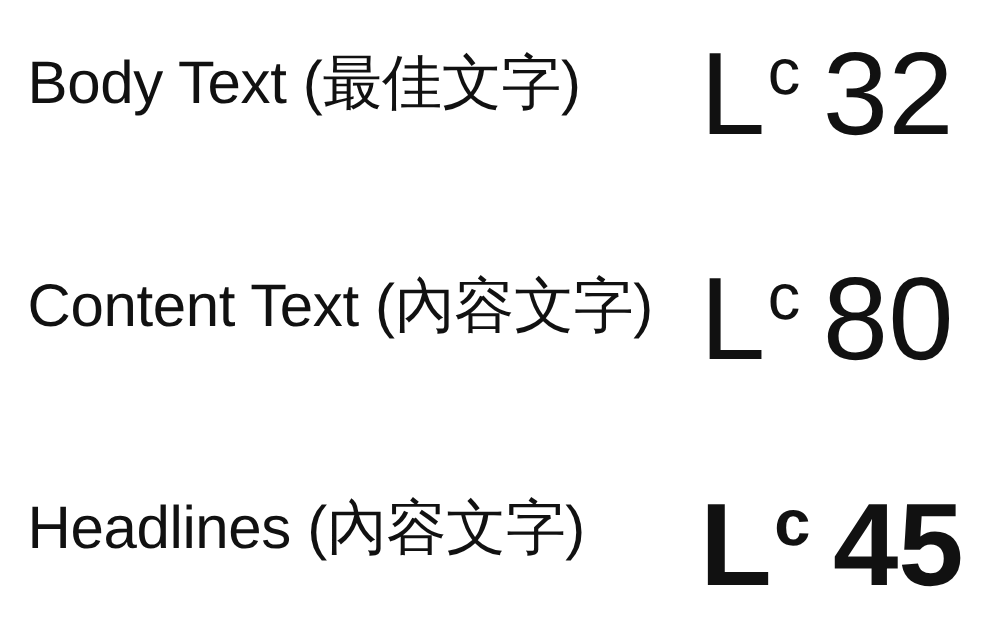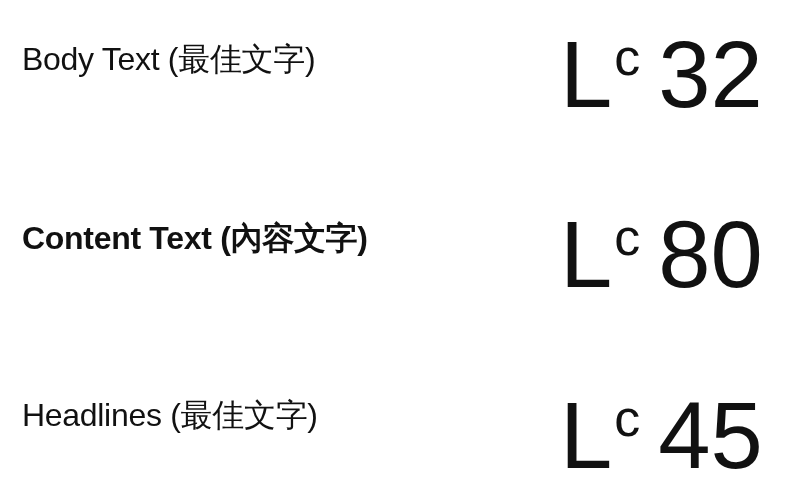--- a/index.html
+++ b/index.html
@@ -1,42 +1,42 @@
 <!DOCTYPE html>
 <html><head>
 <meta charset="utf-8">
 <style>
   html, body { margin: 0; padding: 0; background: #ffffff; }
   body { width: 795px; height: 502px; position: relative; overflow: hidden;
          font-family: "Liberation Sans", "DejaVu Sans", sans-serif; color: #111111; }
   .row { position: absolute; left: 0; width: 795px; height: 120px; }
-  .label { position: absolute; left: 22px; font-size: 32px; line-height: 1; white-space: nowrap; letter-spacing: -0.3px; }
+  .label { position: absolute; left: 22px; font-size: 48px; line-height: 1; white-space: nowrap; letter-spacing: -0.3px; }
   .score { position: absolute; left: 560px; font-size: 94px; line-height: 1; white-space: nowrap; }
   .score .sym { display: inline-block; }
   .score .sup { font-size: 52px; vertical-align: 0.62em; margin-left: 2px; }
   .score .num { margin-left: 18px; }
   #row1 { top: 0; }   #row1 .label { top: 43px; } #row1 .score { top: 28px; }
-  #row2 { top: 0; }   #row2 .label { top: 222px; font-weight: bold; } #row2 .score { top: 208px; }
-  #row3 { top: 0; }   #row3 .label { top: 399px; } #row3 .score { top: 389px; }
+  #row2 { top: 0; }   #row2 .label { top: 222px; } #row2 .score { top: 208px; }
+  #row3 { top: 0; }   #row3 .label { top: 399px; } #row3 .score { top: 389px; font-weight: bold; }
 </style>
 </head>
 <body>
 
 <div class="row" id="row1">
   <div class="label">Body Text (最佳文字)</div>
   <div class="score">
     <span class="sym">L</span><span class="sup">c</span><span class="num">32</span>
   </div>
 </div>
 
 <div class="row" id="row2">
   <div class="label">Content Text (內容文字)</div>
   <div class="score">
     <span class="sym">L</span><span class="sup">c</span><span class="num">80</span>
   </div>
 </div>
 
 <div class="row" id="row3">
-  <div class="label">Headlines (最佳文字)</div>
+  <div class="label">Headlines (內容文字)</div>
   <div class="score">
     <span class="sym">L</span><span class="sup">c</span><span class="num">45</span>
   </div>
 </div>
 
 </body></html>

